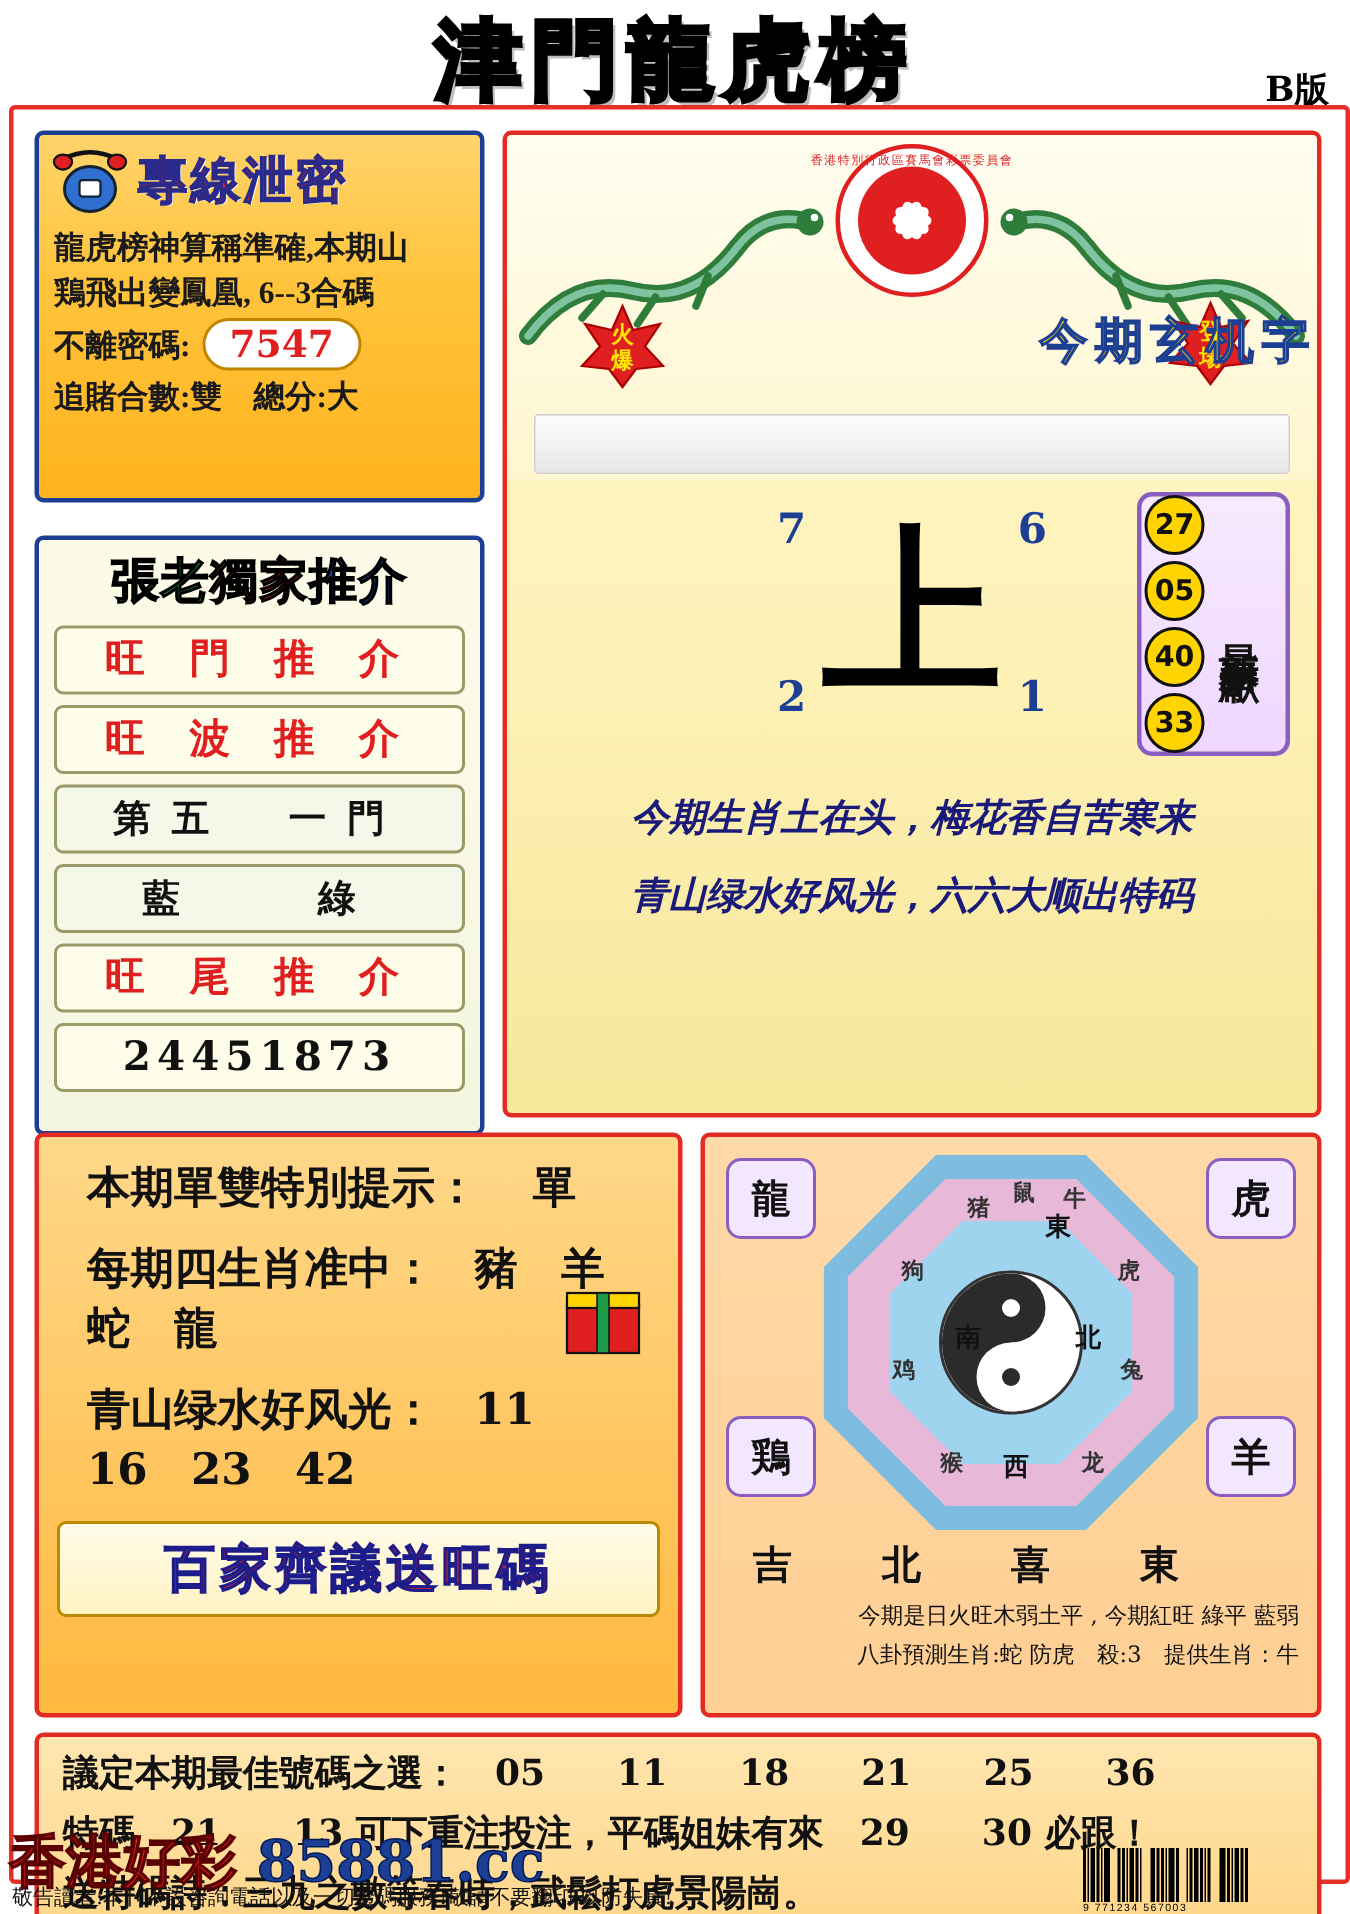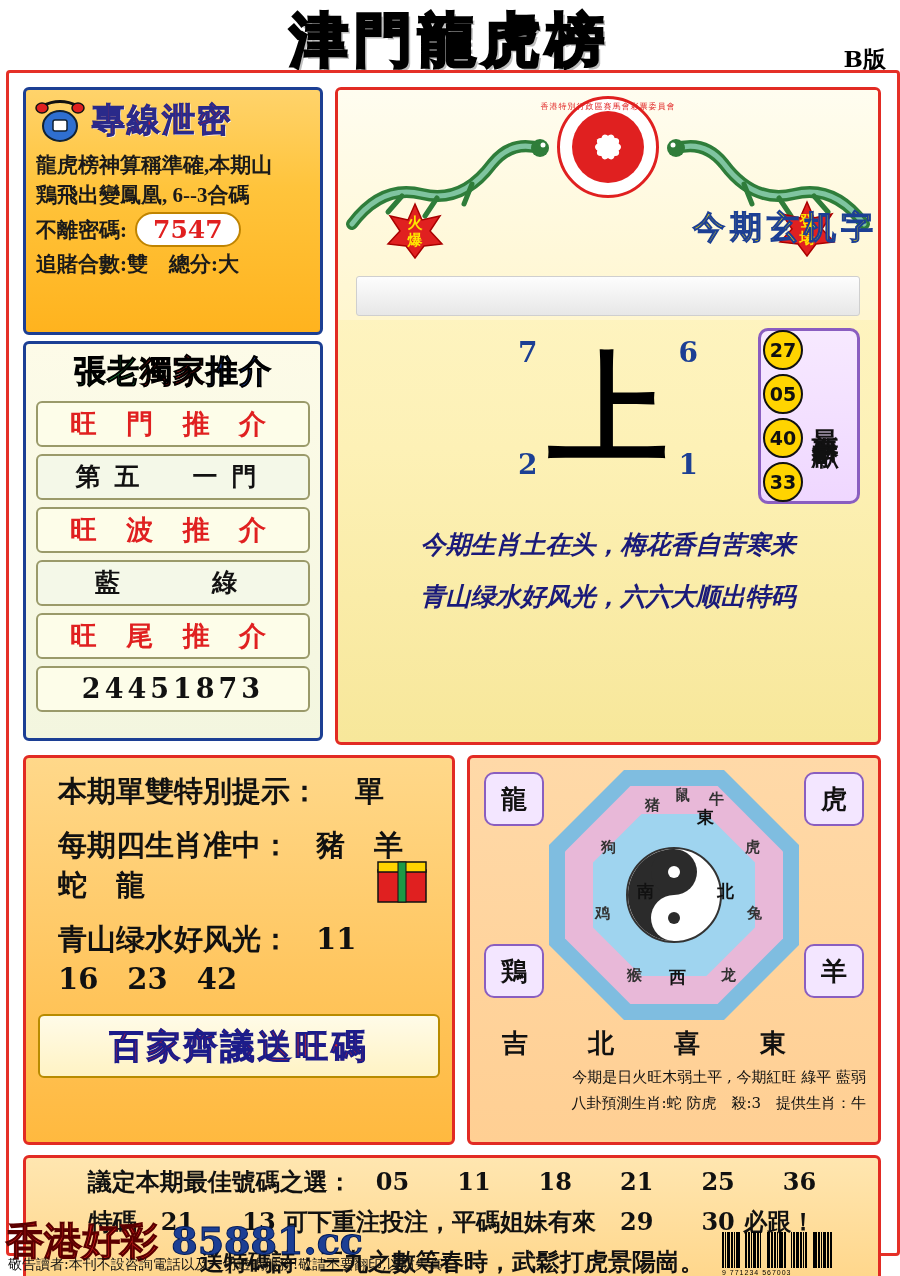--- a/index.html
+++ b/index.html
@@ -29,21 +29,21 @@
   .phone-ico{position:absolute;left:8px;top:6px;width:52px;height:48px;}
   .hot-title{position:absolute;left:66px;top:8px;font-size:33px;font-weight:bold;
      font-family:"DejaVu Serif",serif;color:#e02020;-webkit-text-stroke:1px #2a2a8a;
      letter-spacing:2px;text-shadow:1px 1px 0 #fff;}
   .hot-line{font-family:Liberation Serif, serif;font-size:21px;color:#1a1a1a;padding:0 10px;line-height:30px;font-weight:bold;}
   .secret-row{display:flex;align-items:center;gap:8px;padding:2px 10px;}
   .secret-pill{background:#ffffff;border:2px solid #c08400;border-radius:20px;
      padding:1px 16px;font-size:25px;font-weight:bold;color:#e02020;font-family:"DejaVu Serif",serif;}
 
   
-  .p-zhang{left:14px;top:268px;width:300px;height:400px;
+  .p-zhang{left:14px;top:284px;width:300px;height:400px;
      background:linear-gradient(180deg,#fdfbe8,#f3f6df);
      border:3px solid #1c3f94;border-radius:6px;}
   .zhang-title{text-align:center;margin-top:6px;font-size:32px;font-weight:bold;
      font-family:"DejaVu Serif",serif;letter-spacing:1px;}
   .zt-g{color:#1f9a46;-webkit-text-stroke:1px #000;}
   .zt-r{color:#e02020;-webkit-text-stroke:1px #000;}
   .zt-b{color:#1c3f94;-webkit-text-stroke:1px #000;}
   .zrow{margin:7px 10px;height:42px;line-height:42px;text-align:center;
      border:2px solid #9a9a6a;border-radius:6px;background:#fbfbe4;
      font-family:"DejaVu Serif",serif;font-size:27px;font-weight:bold;letter-spacing:10px;}
@@ -139,21 +139,21 @@
   .bagua-foot1{position:absolute;left:0;right:0;top:268px;text-align:center;
      font-family:"DejaVu Serif",serif;font-size:26px;font-weight:bold;color:#111;letter-spacing:60px;}
   .bagua-note{position:absolute;left:12px;right:12px;top:306px;text-align:right;
      font-family:"DejaVu Serif",serif;font-size:15px;color:#111;line-height:26px;}
 
   
   .p-bottom{left:14px;top:1082px;width:858px;height:132px;
      background:linear-gradient(180deg,#ffe6b0,#ffd68a);
      border:3px solid #e22b23;border-radius:6px;}
   .bl{font-family:"DejaVu Serif",serif;font-size:24px;font-weight:bold;color:#111;
-     margin:8px 16px 0 16px;white-space:nowrap;text-align:center;}
+     margin:8px 16px 0 16px;white-space:nowrap;}
 
   
   .brand{position:absolute;left:6px;top:1216px;width:880px;height:46px;
      font-family:"DejaVu Serif",serif;font-size:38px;font-weight:bold;
      color:#e02020;-webkit-text-stroke:1px #5a0000;}
   .brand .url{color:#1c3f94;-webkit-text-stroke:1px #001a5a;}
   .disclaim{position:absolute;left:8px;top:1256px;font-family:"DejaVu Serif",serif;
      font-size:14px;color:#111;}
   .barcode{position:absolute;right:6px;top:1232px;width:172px;height:42px;}
   .barcode i{display:inline-block;width:2px;height:36px;background:#000;margin-right:1px;vertical-align:top;}
@@ -189,22 +189,22 @@
         <span class="secret-pill">7547</span>
       </div>
       <div class="hot-line">追賭合數:雙　總分:大</div>
     </div>
 
     <div class="panel p-zhang">
       <div class="zhang-title">
         <span class="zt-g">張老</span><span class="zt-r">獨家</span><span class="zt-b">推介</span>
       </div>
       <div class="zrow hl">旺 門 推 介</div>
+      <div class="zrow hl">旺 波 推 介</div>
       <div class="zrow val">第五　一門</div>
-      <div class="zrow hl">旺 波 推 介</div>
       <div class="zrow val">藍　　綠</div>
       <div class="zrow hl">旺 尾 推 介</div>
       <div class="zrow num">24451873</div>
     </div>
 
     <div class="panel p-xuanji">
       <div class="dragon-band">
         <svg class="dragL" viewBox="0 0 210 130">
           <path d="M10 100 Q40 60 80 70 Q120 80 150 40 Q170 15 200 25" stroke="#2f7d3a" stroke-width="12" fill="none" stroke-linecap="round"></path>
           <path d="M10 100 Q40 60 80 70 Q120 80 150 40 Q170 15 200 25" stroke="#7fc4a0" stroke-width="5" fill="none" stroke-linecap="round"></path>

